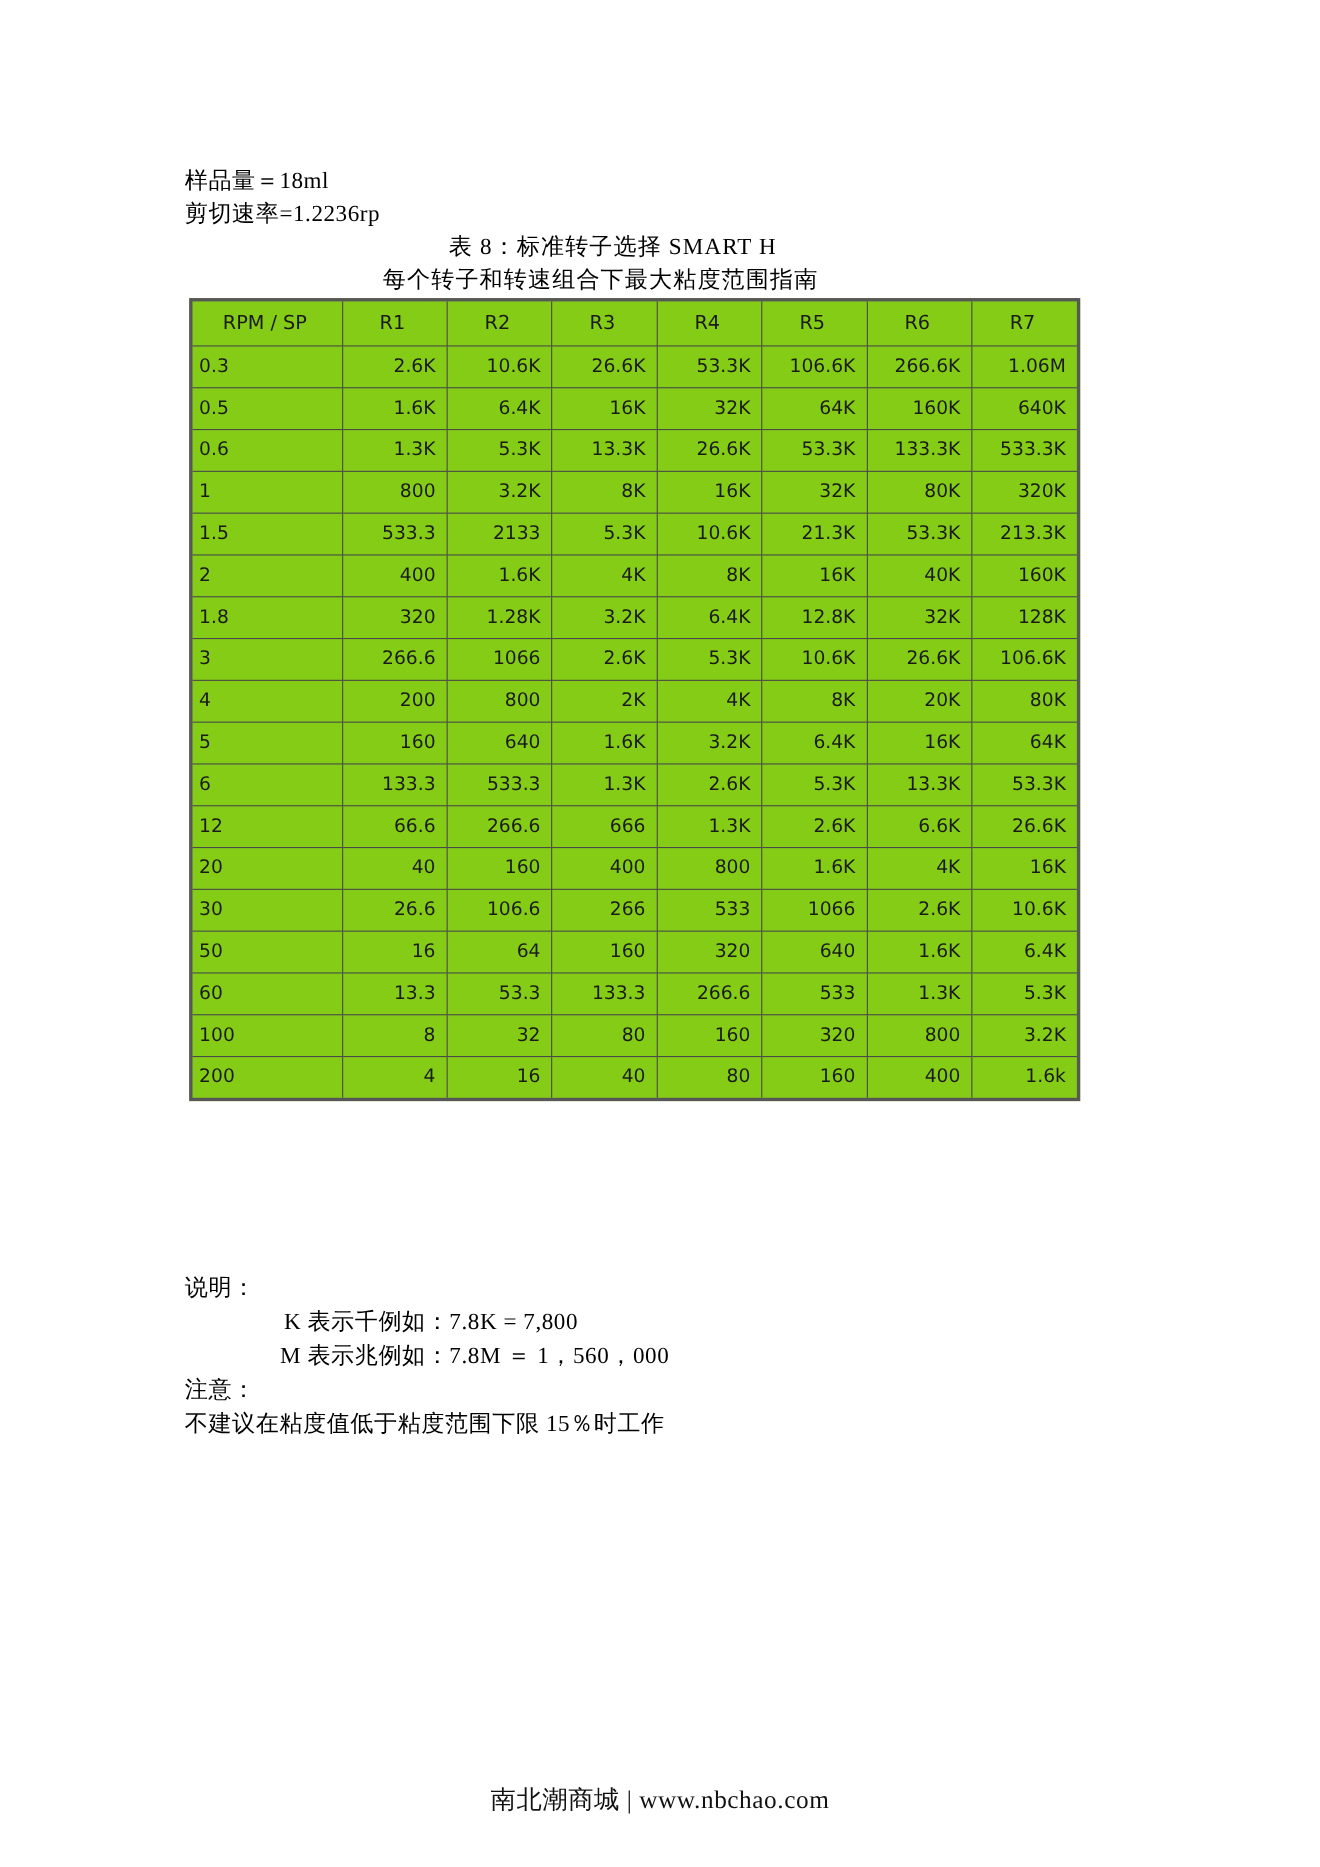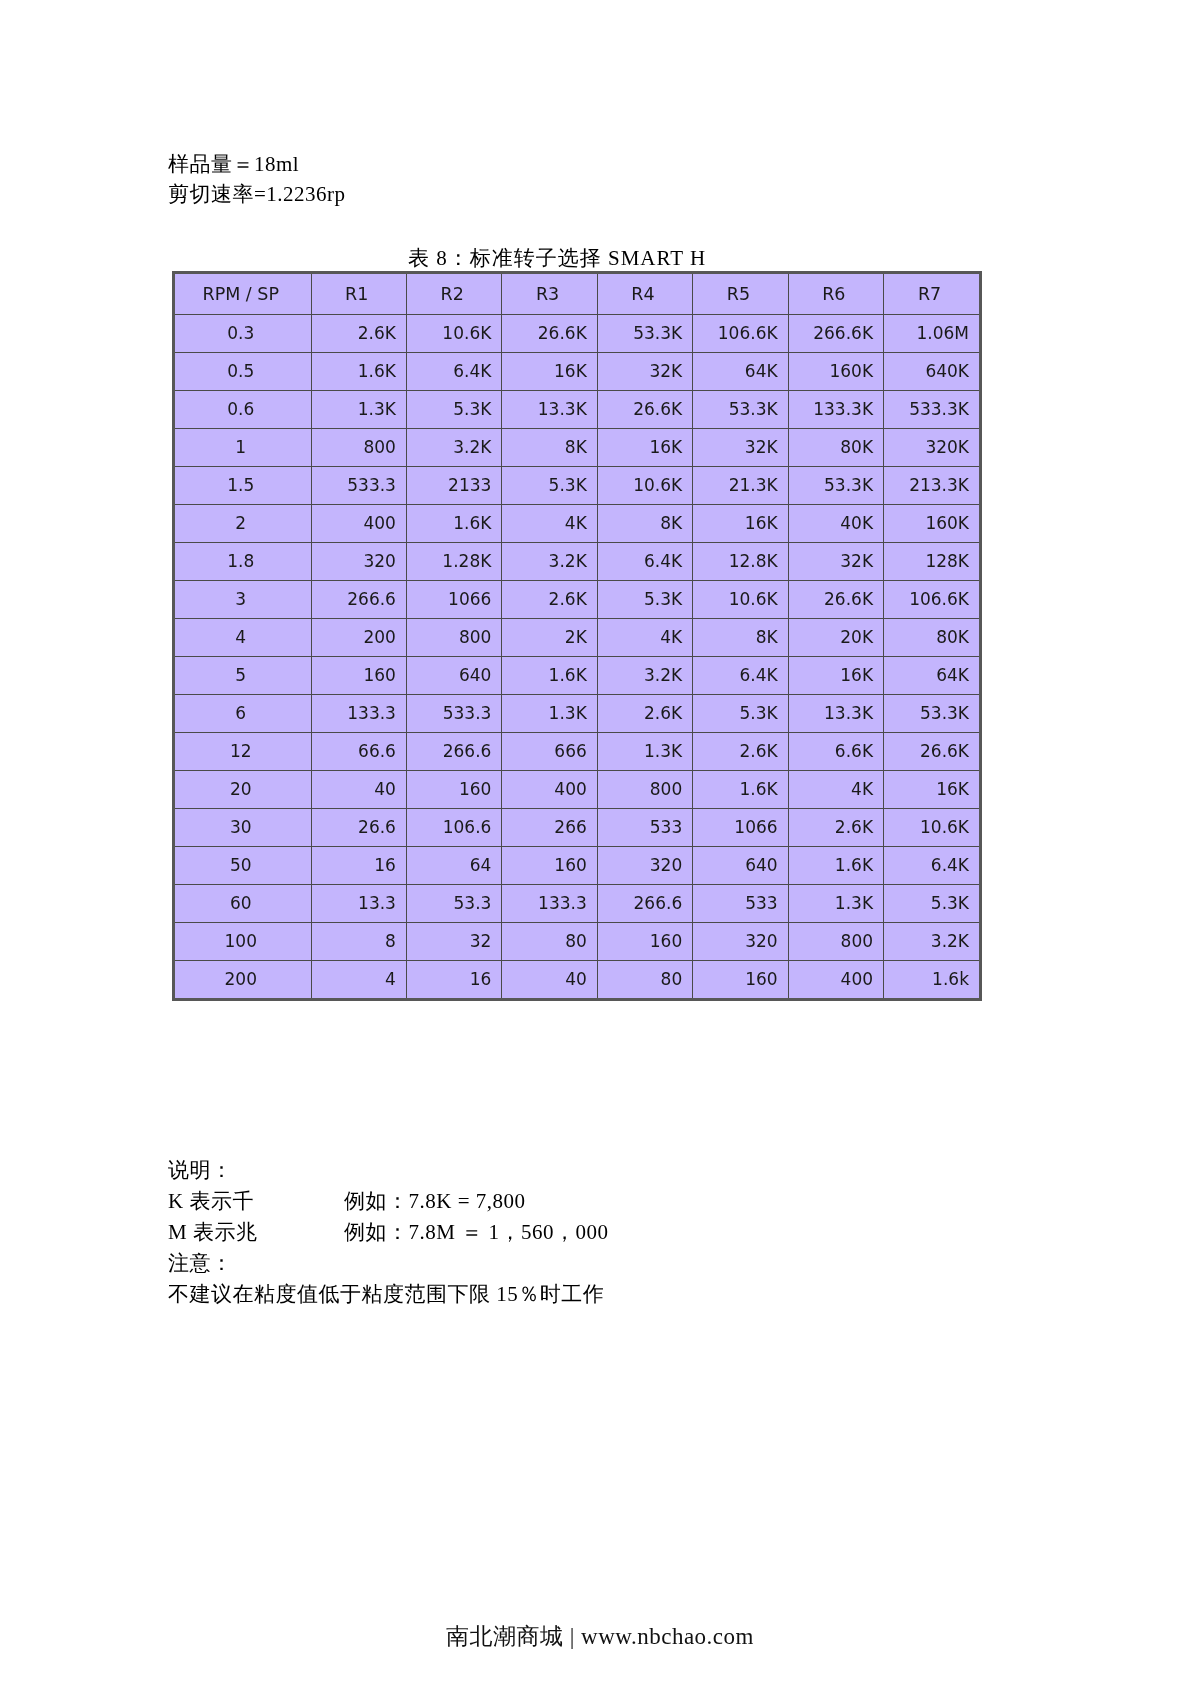--- a/index.html
+++ b/index.html
@@ -35,33 +35,32 @@
   .meta-1 { top: 134px; }
   .meta-2 { top: 164px; }
 
   
   .caption {
     position: absolute;
     font-size: 21px;
     line-height: 30px;
     letter-spacing: 1px;
     white-space: nowrap;
-    margin-top: 34px;
   }
   .caption-1 { left: 408px; top: 194px; }
   .caption-2 { left: 348px; top: 224px; text-align: right; }
 
   
   .table-wrap {
     position: absolute;
     left: 172px;
     top: 256px;
     width: 810px;
     border: 3px solid #575757;
-    background: #c4b5fd;
+    background: #84cc16;
     box-sizing: border-box;
   }
   table.grid {
     width: 100%;
     border-collapse: collapse;
     table-layout: fixed;
     font-family: "DejaVu Sans", "Liberation Sans", sans-serif;
   }
   table.grid col.c-rpm { width: 19.2%; }
   table.grid col.c-r   { width: 13.47%; }
@@ -75,21 +74,20 @@
     color: #1a1a1a;
     box-sizing: border-box;
     vertical-align: middle;
   }
   table.grid thead th {
     text-align: center;
     font-size: 17.5px;
     height: 40px;
   }
   table.grid tbody td.rpm {
-    text-align: center;
     margin-left: 28px;
   }
   table.grid tbody td.val {
     text-align: right;
   }
   table.grid tr td:first-child,
   table.grid tr th:first-child { border-left: none; }
   table.grid tr td:last-child,
   table.grid tr th:last-child { border-right: none; }
   table.grid thead tr th { border-top: none; }
@@ -108,20 +106,21 @@
     line-height: 31px;
     letter-spacing: 0.5px;
     white-space: nowrap;
   }
   .note-row {
     display: flex;
     font-size: 21px;
     line-height: 31px;
     letter-spacing: 0.5px;
     white-space: nowrap;
+    text-align: right;
   }
   .note-row .lbl { width: 176px; flex: 0 0 176px; }
   .note-row .exm { }
 
   
   .footer {
     position: absolute;
     left: 0;
     top: 1606px;
     width: 1200px;

